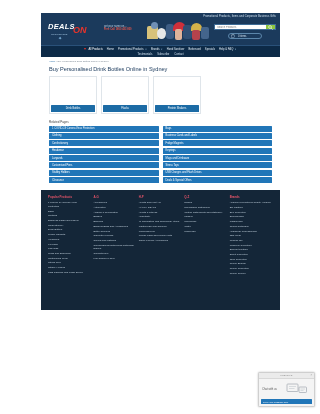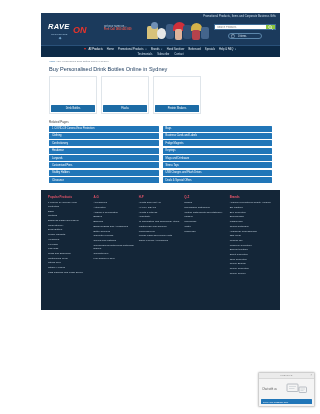--- a/index.html
+++ b/index.html
@@ -155,21 +155,21 @@
 <div class="page">
   <div class="frame">
     <div class="site">
 
       <div class="topbar">
         <span>Promotional Products, Items and Corporate Business Gifts</span>
       </div>
 
       <div class="header">
         <div class="logo-wrap">
-          <div class="logo-rave">RAVE</div>
+          <div class="logo-rave">DEALS</div>
           <div class="logo-on">ON</div>
           <div class="logo-star">✦</div>
           <div class="logo-sub">PROMOTIONS</div>
         </div>
 
         <div class="tagline">
           <div class="t1">get your name on...</div>
           <div class="t2">Free Call 1800 433 800</div>
         </div>
 

